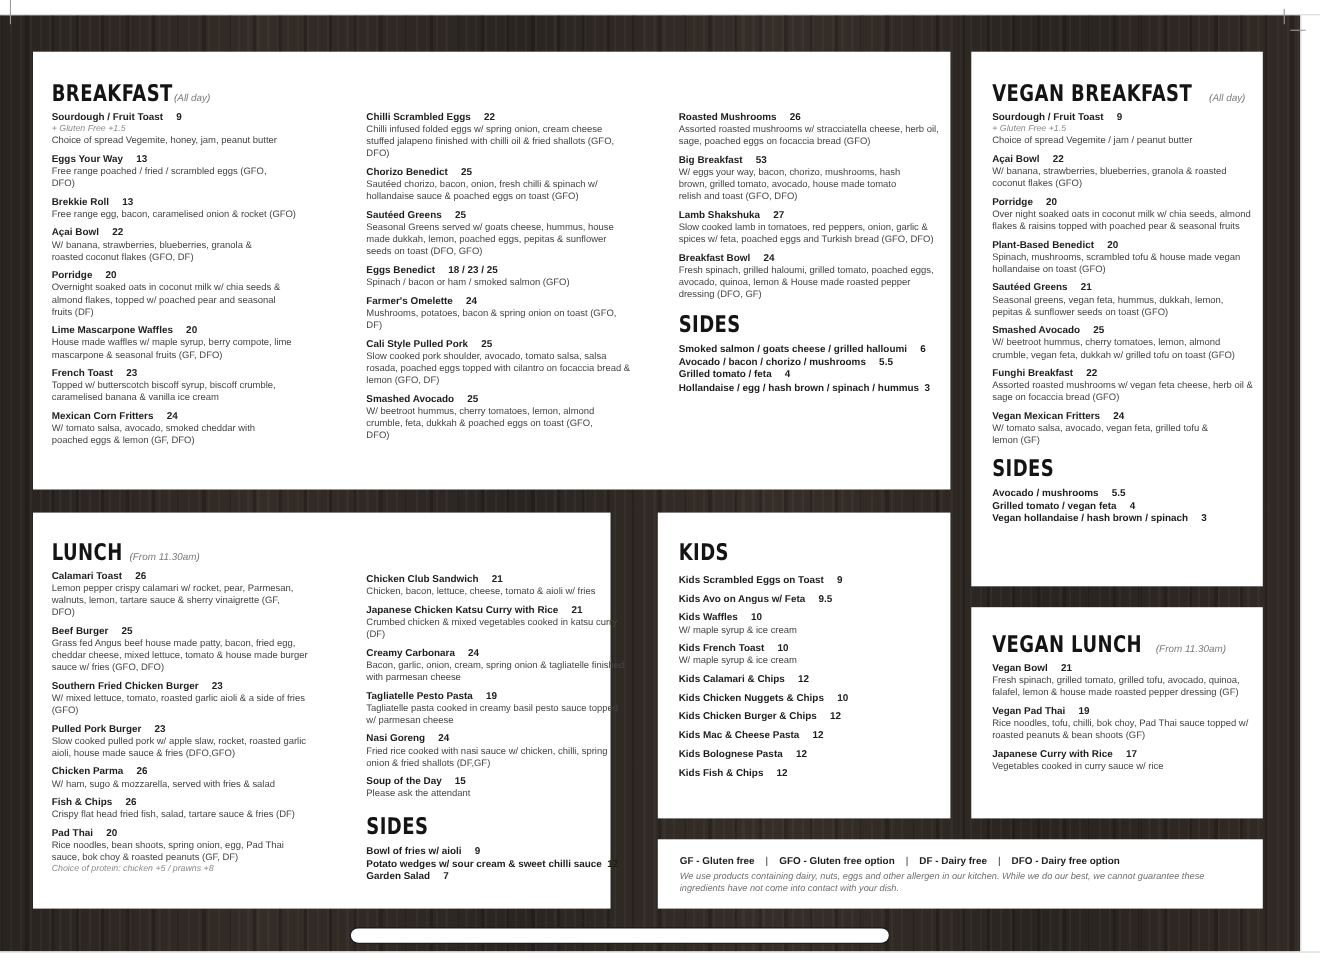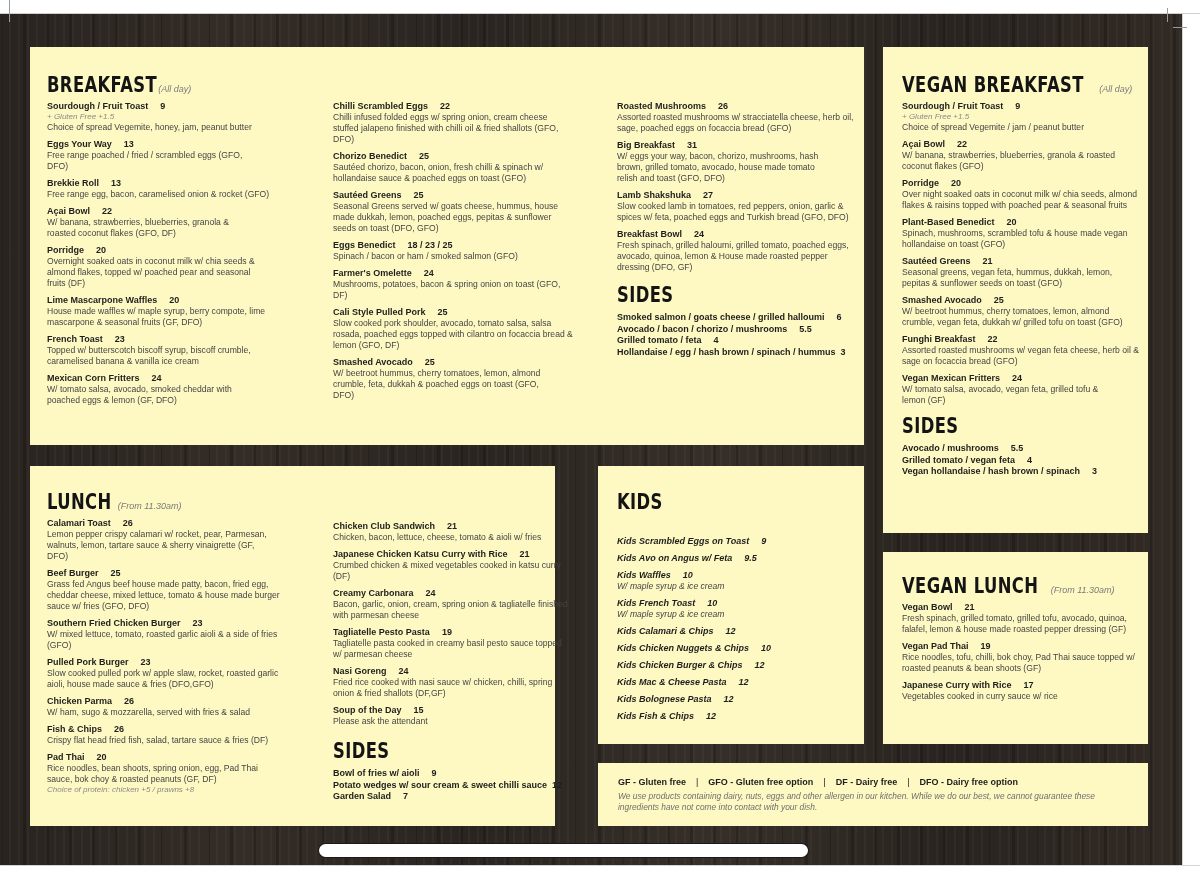--- a/index.html
+++ b/index.html
@@ -12,21 +12,21 @@
   .board {
     position: absolute; left: 0; top: 14px; width: 1182px; height: 851px;
     background:
       repeating-linear-gradient(90deg, rgba(255,255,255,0.03) 0px, rgba(255,255,255,0.03) 2px, transparent 2px, transparent 9px),
       repeating-linear-gradient(90deg, rgba(0,0,0,0.18) 0px, rgba(0,0,0,0.18) 3px, transparent 3px, transparent 23px),
       linear-gradient(90deg, #2a2420 0%, #332c27 20%, #2b2521 40%, #362f29 60%, #2a2420 80%, #312a25 100%);
   }
   .page-right { position: absolute; left: 1182px; top: 14px; width: 18px; height: 860px; background: #ffffff; border-left: 1px solid #d5d5d5; }
   .page-bottom { position: absolute; left: 0; top: 865px; width: 1200px; height: 9px; background: #ffffff; border-top: 1px solid #d5d5d5; }
 
-  .panel { position: absolute; background: #fef9c3; }
+  .panel { position: absolute; background: #ffffff; }
   .h1 {
     font-family: "DejaVu Sans", sans-serif; font-weight: bold; font-size: 21px;
     letter-spacing: 0.5px; transform: scaleX(0.78); transform-origin: left center;
     display: inline-block; color: #141414; white-space: nowrap;
   }
   .hrow { display: flex; align-items: baseline; white-space: nowrap; height: 26px; }
   .sub { font-style: italic; font-size: 9px; color: #7b7b7b; margin-left: -30px; }
   .sub.vb { margin-left: -36px; }
   .sub.vl { margin-left: -26px; }
   .sub.l  { margin-left: -12px; }
@@ -131,21 +131,21 @@
       <div class="desc">W/ beetroot hummus, cherry tomatoes, lemon, almond crumble, feta, dukkah &amp; poached eggs on toast (GFO, DFO)</div>
     </div>
   </div>
 
   <div class="col" style="left:587px;top:54px;width:238px;">
     <div class="item">
       <div class="name"><span>Roasted Mushrooms</span><span class="price">26</span></div>
       <div class="desc">Assorted roasted mushrooms w/ stracciatella cheese, herb oil, sage, poached eggs on focaccia bread (GFO)</div>
     </div>
     <div class="item" style="width:215px;">
-      <div class="name"><span>Big Breakfast</span><span class="price">31</span></div>
+      <div class="name"><span>Big Breakfast</span><span class="price">53</span></div>
       <div class="desc">W/ eggs your way, bacon, chorizo, mushrooms, hash brown, grilled tomato, avocado, house made tomato relish and toast (GFO, DFO)</div>
     </div>
     <div class="item">
       <div class="name"><span>Lamb Shakshuka</span><span class="price">27</span></div>
       <div class="desc">Slow cooked lamb in tomatoes, red peppers, onion, garlic &amp; spices w/ feta, poached eggs and Turkish bread (GFO, DFO)</div>
     </div>
     <div class="item">
       <div class="name"><span>Breakfast Bowl</span><span class="price">24</span></div>
       <div class="desc">Fresh spinach, grilled haloumi, grilled tomato, poached eggs, avocado, quinoa, lemon &amp; House made roasted pepper dressing (DFO, GF)</div>
     </div>
@@ -286,21 +286,21 @@
       <div class="sideline"><span>Garden Salad</span><span class="price">7</span></div>
     </div>
   </div>
 </div>
 
 <div class="panel kids" style="left:598px;top:466px;width:266px;height:278px;">
   <div class="col" style="left:19px;top:24px;width:240px;">
     <div class="hrow">
       <span class="h1">KIDS</span>
     </div>
-    <div style="margin-top:19px;font-style:italic;">
+    <div style="margin-top:5px;">
       <div class="item">
           <div class="name"><span>Kids Scrambled Eggs on Toast</span><span class="price">9</span></div>
         </div>
       <div class="item">
           <div class="name"><span>Kids Avo on Angus w/ Feta</span><span class="price">9.5</span></div>
         </div>
       <div class="item">
           <div class="name"><span>Kids Waffles</span><span class="price">10</span></div>
           <div class="desc">W/ maple syrup &amp; ice cream</div>
         </div>

